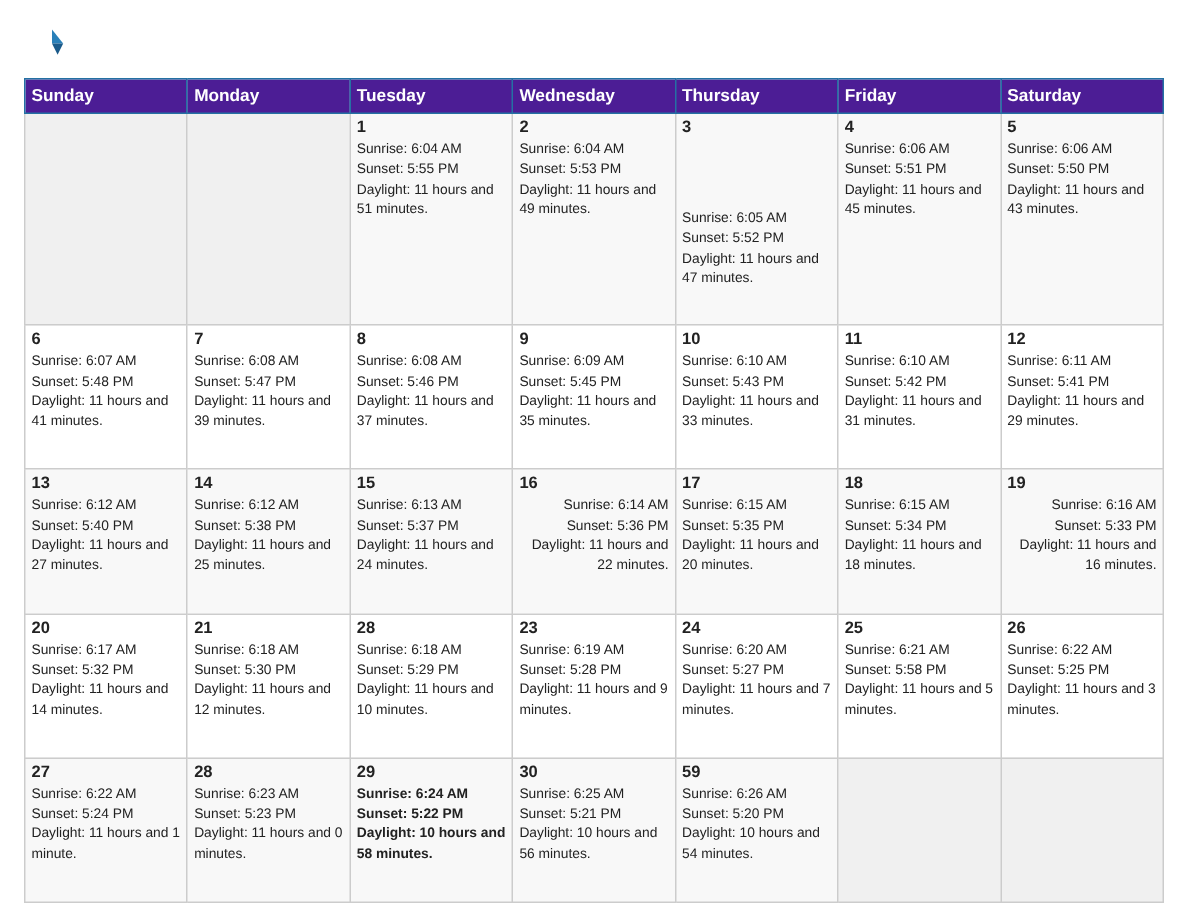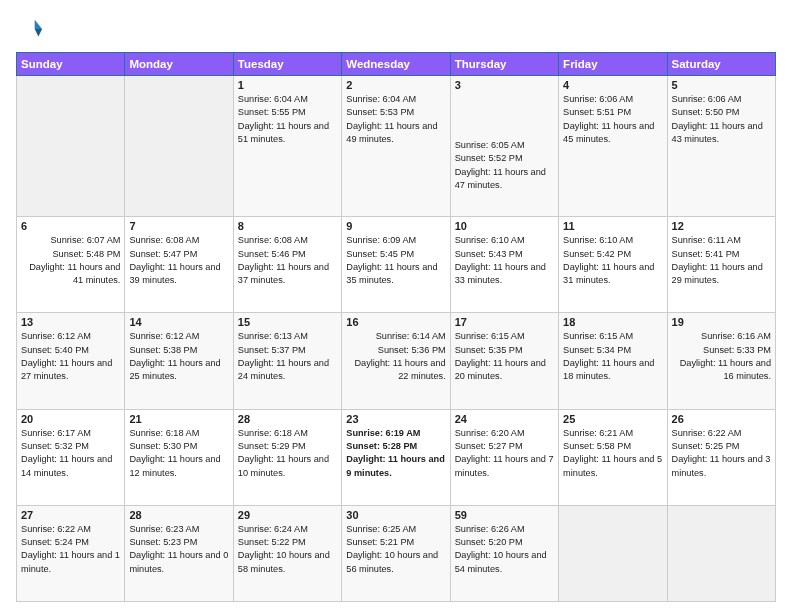--- a/index.html
+++ b/index.html
@@ -62,21 +62,21 @@
       color: #444;
     }
     .calendar {
       flex: 1;
       border: 1px solid #bbb;
       border-collapse: collapse;
       width: 100%;
       table-layout: fixed;
     }
     .calendar th {
-      background: #8b5cf6;
+      background: #4c1d95;
       color: #fff;
       font-size: 11.5px;
       font-weight: bold;
       padding: 5px 4px;
       text-align: left;
       border: 1px solid #2471a3;
       margin-top: 28px;
     }
     .calendar td {
       vertical-align: top;
@@ -173,21 +173,21 @@
           <td>
             <span class="day-num">5</span>
             <div class="day-info" style="white-space: pre-line;">Sunrise: 6:06 AM
 Sunset: 5:50 PM
 Daylight: 11 hours and 43 minutes.</div>
           </td>
         </tr>
         <tr>
           <td>
             <span class="day-num">6</span>
-            <div class="day-info" style="white-space: pre-line; text-align: right;">Sunrise: 6:07 AM
+            <div class="day-info" style="white-space: pre-line;">Sunrise: 6:07 AM
 Sunset: 5:48 PM
 Daylight: 11 hours and 41 minutes.</div>
           </td>
           <td>
             <span class="day-num">7</span>
             <div class="day-info" style="white-space: pre-line;">Sunrise: 6:08 AM
 Sunset: 5:47 PM
 Daylight: 11 hours and 39 minutes.</div>
           </td>
           <td>
@@ -279,21 +279,21 @@
 Daylight: 11 hours and 12 minutes.</div>
           </td>
           <td>
             <span class="day-num">28</span>
             <div class="day-info" style="white-space: pre-line;">Sunrise: 6:18 AM
 Sunset: 5:29 PM
 Daylight: 11 hours and 10 minutes.</div>
           </td>
           <td>
             <span class="day-num">23</span>
-            <div class="day-info" style="white-space: pre-line; font-weight: bold;">Sunrise: 6:19 AM
+            <div class="day-info" style="white-space: pre-line;">Sunrise: 6:19 AM
 Sunset: 5:28 PM
 Daylight: 11 hours and 9 minutes.</div>
           </td>
           <td>
             <span class="day-num">24</span>
             <div class="day-info" style="white-space: pre-line;">Sunrise: 6:20 AM
 Sunset: 5:27 PM
 Daylight: 11 hours and 7 minutes.</div>
           </td>
           <td>
@@ -317,21 +317,21 @@
 Daylight: 11 hours and 1 minute.</div>
           </td>
           <td>
             <span class="day-num">28</span>
             <div class="day-info" style="white-space: pre-line;">Sunrise: 6:23 AM
 Sunset: 5:23 PM
 Daylight: 11 hours and 0 minutes.</div>
           </td>
           <td>
             <span class="day-num">29</span>
-            <div class="day-info" style="white-space: pre-line;">Sunrise: 6:24 AM
+            <div class="day-info" style="white-space: pre-line; font-weight: bold;">Sunrise: 6:24 AM
 Sunset: 5:22 PM
 Daylight: 10 hours and 58 minutes.</div>
           </td>
           <td>
             <span class="day-num">30</span>
             <div class="day-info" style="white-space: pre-line;">Sunrise: 6:25 AM
 Sunset: 5:21 PM
 Daylight: 10 hours and 56 minutes.</div>
           </td>
           <td>

